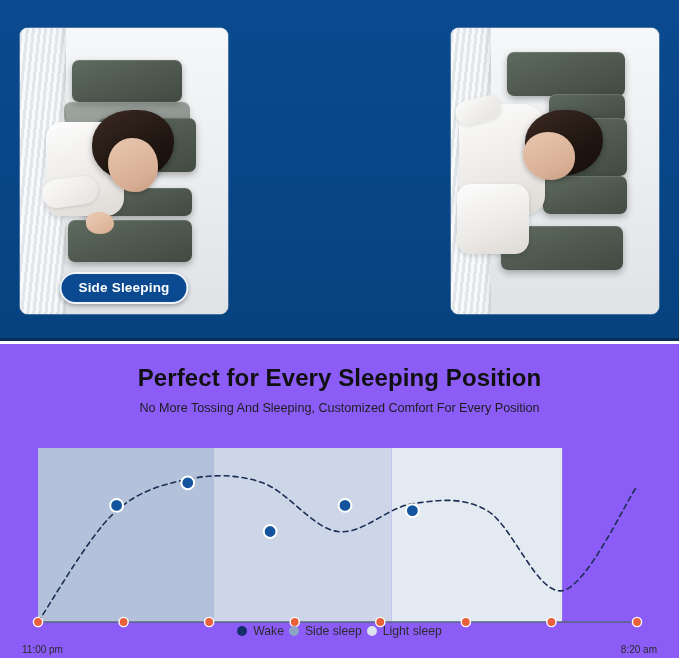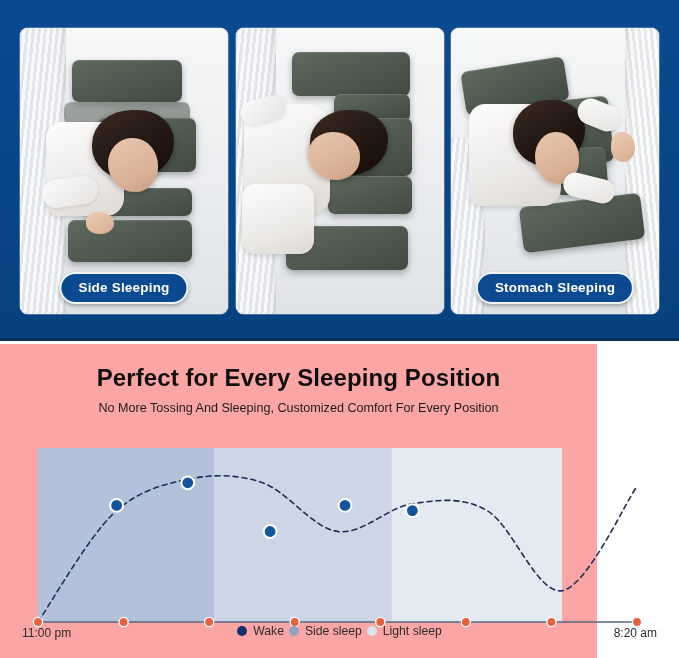--- a/index.html
+++ b/index.html
@@ -96,38 +96,38 @@
     border-radius:999px;
     color:#ffffff;
     font-size:13.5px; font-weight:bold;
     letter-spacing:.2px;
     padding:6px 17px 7px;
     white-space:nowrap;
     box-shadow:0 2px 4px rgba(0,0,0,.30);
   }
 
   
-  .lower { position:absolute; left:0; top:344px; width:597px; height:314px; background:#fca5a5; }
+  .lower { position:absolute; left:0; top:344px; width:679px; height:314px; background:#8b5cf6; }
   .headline {
     text-align:center;
     font-size:24px; font-weight:bold; color:#101010;
     margin-top:20px;
     letter-spacing:.1px;
   }
   .subhead {
     text-align:center;
     font-size:12.6px; color:#1d1d1d;
     margin-top:9px;
   }
 
   
   .chart-wrap { position:absolute; left:0; top:96px; width:679px; height:218px; }
   .chart-svg { display:block; }
   .axis-label {
-    position:absolute; font-size:12px; color:#2b2b2b; top:186px;
+    position:absolute; font-size:10px; color:#2b2b2b; top:204px;
   }
   .axis-label.left { left:22px; }
   .axis-label.right { right:22px; }
 
   .legend {
     position:absolute; top:184px; left:0; width:679px;
     display:flex; justify-content:center; align-items:center; gap:5px;
     font-size:12.2px; color:#2b2b2b;
   }
   .legend-item { display:flex; align-items:center; gap:6px; }
@@ -167,38 +167,20 @@
         <div class="mat" style="left:92px; top:148px; width:84px; height:38px;"></div>
         <div class="mat" style="left:50px; top:198px; width:122px; height:44px;"></div>
         <div class="torso" style="left:8px; top:76px; width:86px; height:110px;"></div>
         <div class="hair" style="left:74px; top:82px; width:78px; height:66px;"></div>
         <div class="head" style="left:72px; top:104px; width:52px; height:48px;"></div>
         <div class="arm" style="left:4px; top:70px; width:46px; height:24px; transform:rotate(-14deg);"></div>
         <div class="torso" style="left:6px; top:156px; width:72px; height:70px; border-radius:14px;"></div>
       </div>
     </div>
 
-    <div class="card">
-      <div class="scene">
-        <div class="bedsheet"></div>
-        <div class="sheet-fold" style="width:34px; top:110px; height:176px;"></div>
-        <div class="sheet-fold right"></div>
-        <div class="mat" style="left:12px; top:36px; width:104px; height:44px; transform:rotate(-9deg);"></div>
-        <div class="mat" style="left:108px; top:70px; width:52px; height:66px; transform:rotate(-6deg);"></div>
-        <div class="mat" style="left:104px; top:120px; width:52px; height:46px; transform:rotate(-4deg);"></div>
-        <div class="mat" style="left:70px; top:172px; width:122px; height:46px; transform:rotate(-7deg);"></div>
-        <div class="torso" style="left:18px; top:76px; width:92px; height:102px;"></div>
-        <div class="hair" style="left:62px; top:72px; width:72px; height:66px;"></div>
-        <div class="head" style="left:84px; top:104px; width:44px; height:52px;"></div>
-        <div class="arm" style="left:126px; top:74px; width:44px; height:26px; transform:rotate(22deg);"></div>
-        <div class="hand" style="left:160px; top:104px; width:24px; height:30px;"></div>
-        <div class="arm" style="left:112px; top:148px; width:52px; height:24px; transform:rotate(14deg);"></div>
-      </div>
-      <div class="pill">Stomach Sleeping</div>
-    </div>
 
   </div>
 </div>
 
 <div class="lower">
 
   <div class="headline">Perfect for Every Sleeping Position</div>
   <div class="subhead">No More Tossing And Sleeping, Customized Comfort For Every Position</div>
 
   <div class="chart-wrap">

